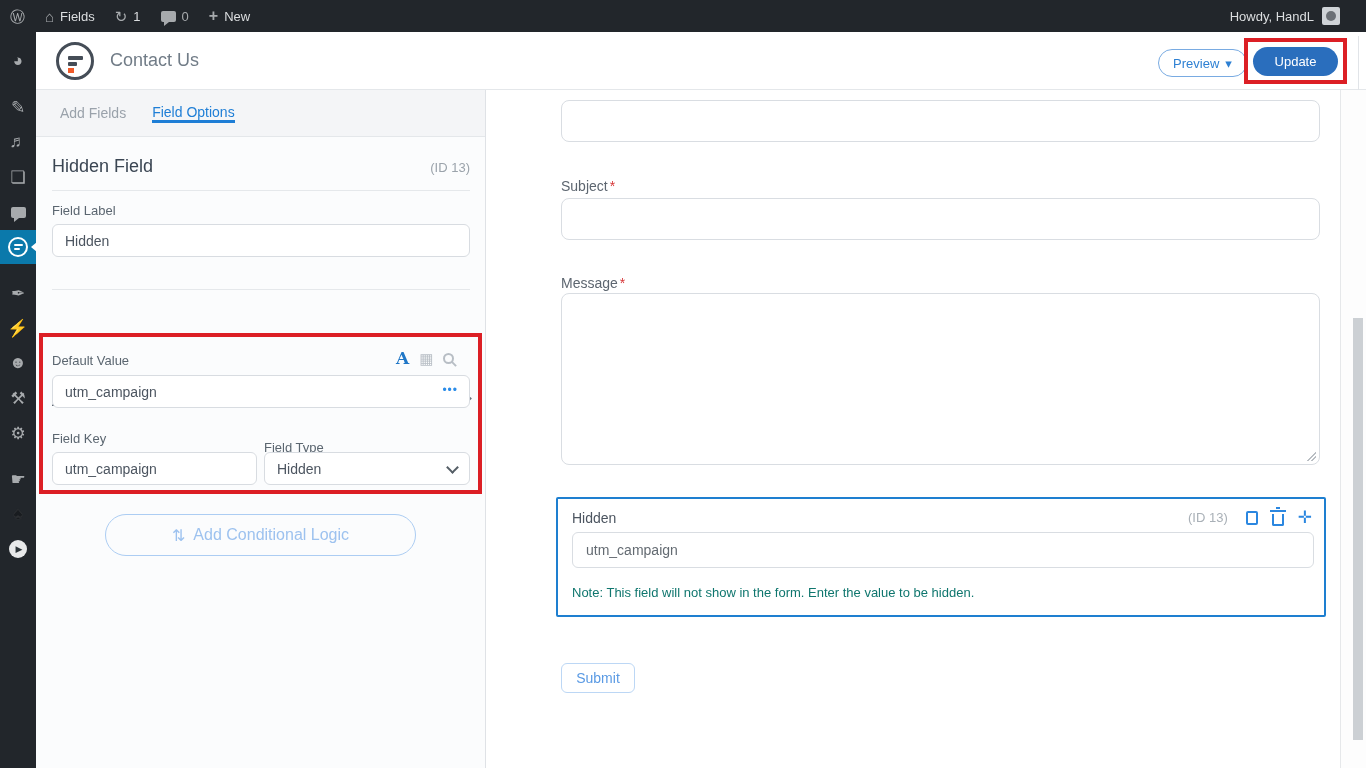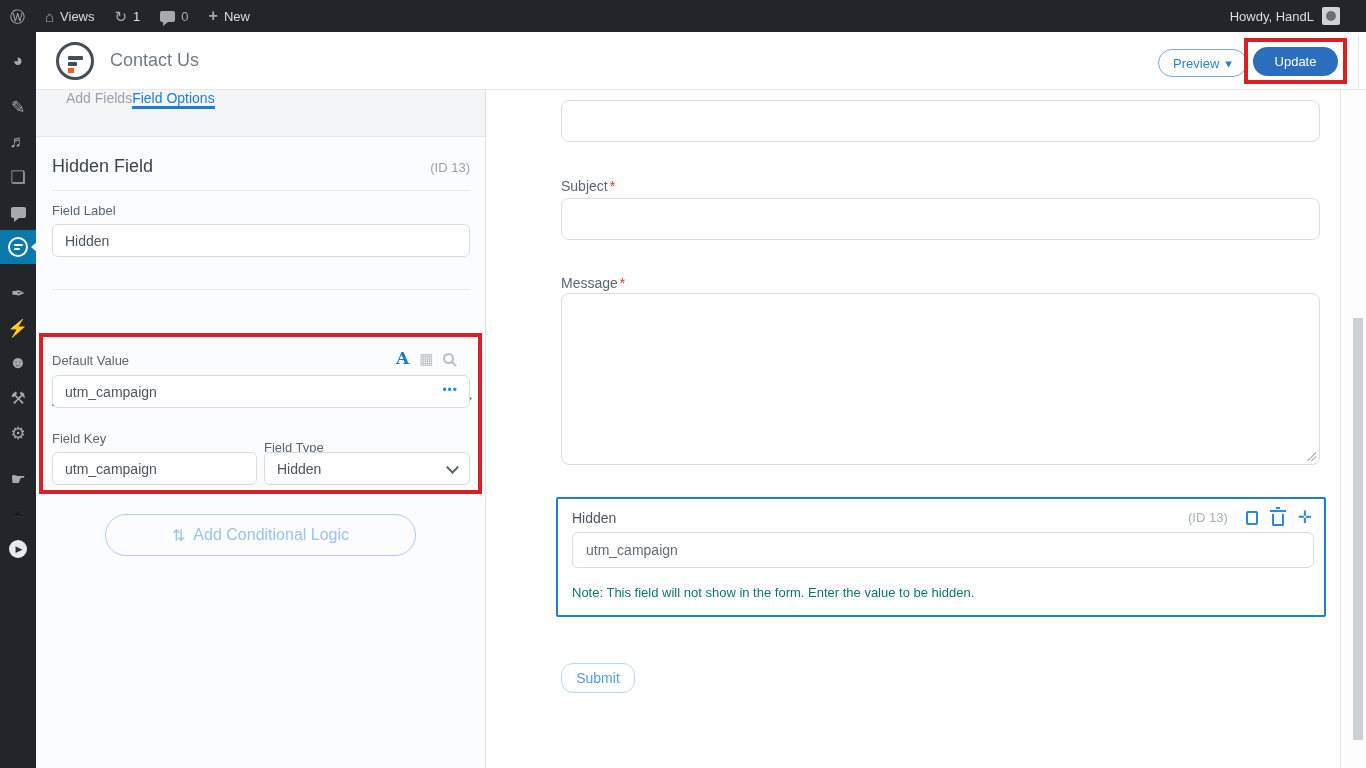--- a/index.html
+++ b/index.html
@@ -41,21 +41,21 @@
   .ftab { height:57px; display:flex; align-items:center; font-size:15px; font-weight:bold; color:#3c434a; cursor:pointer; }
   .ftab.active { color:#1e7ed6; border-bottom:3px solid #1e7ed6; }
   .ftab.disabled { color:#b9bfc5; }
   .preview-btn { position:absolute; left:1122px; top:17px; width:89px; height:28px; border:1px solid #79abe2; border-radius:14px; background:#fff; color:#2e80d3; font-size:13px; display:flex; align-items:center; justify-content:center; gap:6px; cursor:pointer; }
   .update-redbox { position:absolute; left:1208px; top:6px; width:103px; height:46px; border:4px solid #dc1f25; }
   .update-btn { position:absolute; left:5px; top:5px; width:85px; height:29px; border:none; border-radius:15px; background:#2a6ebd; color:#fff; font-size:13px; display:flex; align-items:center; justify-content:center; cursor:pointer; }
   .hdr-divider { position:absolute; left:1322px; top:4px; width:1px; height:54px; background:#e1e4e8; }
 
   
   .panel { position:absolute; top:90px; left:36px; width:450px; height:678px; background:#fbfcfd; border-right:1px solid #dfe2e6; z-index:20; }
-  .panel-tabs { height:47px; background:#f4f5f7; border-bottom:1px solid #e4e7ea; display:flex; align-items:flex-start; padding-left:30px; }
+  .panel-tabs { height:47px; background:#f4f5f7; border-bottom:1px solid #e4e7ea; display:flex; align-items:center; padding-left:24px; gap:26px; }
   .ptab { display:flex; align-items:center; font-size:14px; color:#9aa2ab; cursor:pointer; }
   .ptab.active { color:#1e7ed6; border-bottom:3px solid #1e7ed6; }
   .p-head { position:absolute; left:16px; top:66px; width:418px; display:flex; align-items:baseline; justify-content:space-between; }
   .p-head .t { font-size:18px; color:#3a4552; }
   .p-head .id { font-size:13px; color:#9ba3ab; }
   .p-rule { position:absolute; left:16px; width:418px; border-top:1px solid #e5e8eb; }
   .p-label { position:absolute; font-size:13px; color:#5b6670; }
   .p-input { position:absolute; height:33px; border:1px solid #d8dce1; border-radius:6px; background:#fff; font-size:14px; color:#4c5560; padding:0 12px; font-family:"Liberation Sans",sans-serif; outline:none; }
   .adv-row { position:absolute; left:16px; top:300px; width:418px; display:flex; justify-content:space-between; align-items:center; cursor:pointer; }
   .adv-row .t { font-size:18px; color:#3a4552; }
@@ -85,39 +85,39 @@
   .hb-right { margin-left:auto; display:flex; align-items:center; gap:14px; }
   .hb-id { font-size:13px; color:#a9b0b7; margin-right:4px; }
   .dup { width:12px; height:14px; border:2px solid #2b87e0; border-radius:2px; position:relative; background:#fff; cursor:pointer; }
   .dup::before { content:''; position:absolute; top:-6px; left:3px; width:12px; height:14px; border:2px solid #2b87e0; border-radius:2px; z-index:-1; }
   .trash { width:12px; height:12px; border:2px solid #2b87e0; border-top:none; border-radius:0 0 2px 2px; position:relative; margin-top:5px; cursor:pointer; }
   .trash::before { content:''; position:absolute; top:-4px; left:-4px; width:16px; height:2px; background:#2b87e0; }
   .trash::after { content:''; position:absolute; top:-7px; left:2px; width:4px; height:2px; background:#2b87e0; }
   .move-glyph { color:#2b87e0; font-size:17px; line-height:1; cursor:grab; }
   .hb-input { position:absolute; left:14px; top:33px; width:742px; height:36px; border:1px solid #d9dde2; border-radius:6px; font-size:14px; color:#646b72; padding:0 13px; font-family:"Liberation Sans",sans-serif; outline:none; }
   .hb-note { position:absolute; left:14px; top:86px; font-size:13px; color:#0f766e; }
-  .submit-btn { position:absolute; left:56px; top:573px; width:74px; height:30px; border:1px solid #bcd7f5; border-radius:12px; background:#fff; color:#5a9ae4; font-size:14px; display:flex; align-items:center; justify-content:center; cursor:pointer; }
+  .submit-btn { position:absolute; left:56px; top:573px; width:74px; height:30px; border:1px solid #bcd7f5; border-radius:6px; background:#fff; color:#5a9ae4; font-size:14px; display:flex; align-items:center; justify-content:center; cursor:pointer; }
 
   
   .scroll-sep { position:absolute; left:1340px; top:32px; width:1px; height:736px; background:#e6e8ea; }
   .scrollbar { position:absolute; left:1341px; top:32px; width:25px; height:736px; background:#fdfdfd; }
   .scroll-thumb { position:absolute; left:12px; top:286px; width:10px; height:422px; background:#ccd0d4; }
 </style>
 </head>
 <body>
 
 <div id="app">
 
   <div class="adminbar">
     <div class="ab-item">
       <span class="glyph wp-logo-glyph">Ⓦ</span>
     </div>
     <div class="ab-item">
       <span class="glyph">⌂</span>
-      <span>Views</span>
+      <span>Fields</span>
     </div>
     <div class="ab-item">
       <span class="glyph">↻</span>
       <span>1</span>
     </div>
     <div class="ab-item">
       <span class="bubble"></span>
       <span style="color:#a7aaad">0</span>
     </div>
     <div class="ab-item">

